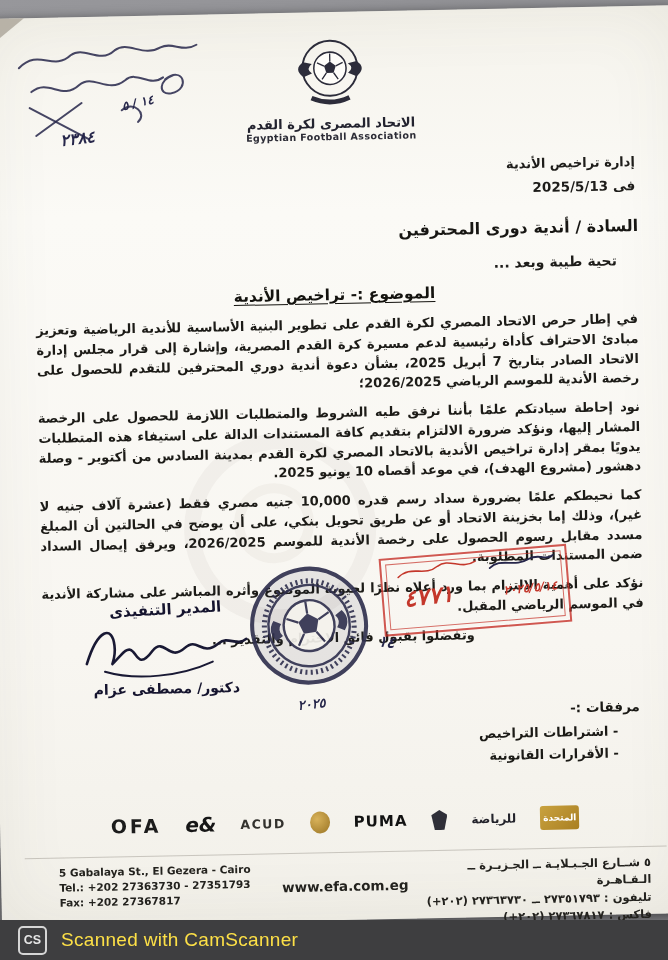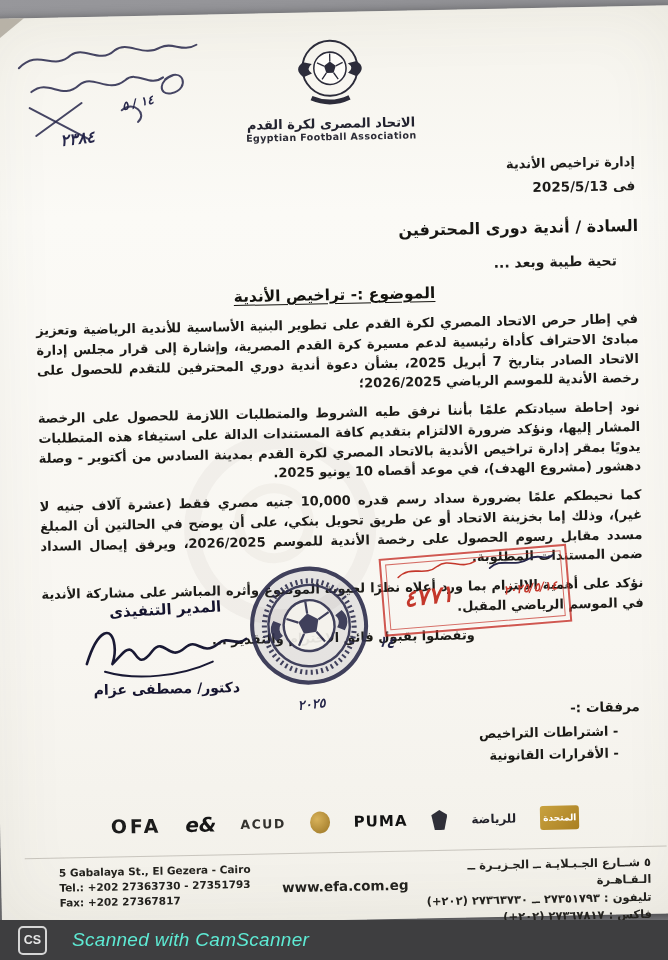--- a/index.html
+++ b/index.html
@@ -101,26 +101,26 @@
     border-top:1px solid rgba(120,115,105,.35);}
   .footer{position:absolute;left:58px;right:40px;top:848px;display:flex;
     justify-content:space-between;align-items:flex-start;color:#23221e;z-index:1;}
   .f-en{width:215px;text-align:left;font-size:10.5px;font-weight:700;line-height:1.45;}
   .f-web{font-size:13.5px;font-weight:700;margin-top:18px;}
   .f-ar{width:235px;text-align:right;direction:rtl;font-size:11.5px;font-weight:700;
     line-height:1.5;}
 
   
   .cs-bar{position:absolute;left:0;right:0;bottom:0;height:40px;background:#3e3e40;
-    display:flex;align-items:center;padding-left:18px;gap:25px;z-index:10;
+    display:flex;align-items:center;padding-left:18px;gap:14px;z-index:10;
     font-family:"Liberation Sans",sans-serif;}
   .cs-badge{width:25px;height:25px;border:2px solid #d6d6d6;border-radius:5px;
     color:#e6e6e6;font-weight:700;font-size:12.5px;display:flex;align-items:center;
     justify-content:center;}
-  .cs-text{color:#5eead4;font-size:19px;letter-spacing:.3px;font-style:italic;}
+  .cs-text{color:#fde047;font-size:19px;letter-spacing:.3px;}
 </style>
 </head>
 <body>
 
 <div class="screen">
 
   <div class="paper">
     <div class="corner-fold"></div>
     <div class="watermark"></div>
 

